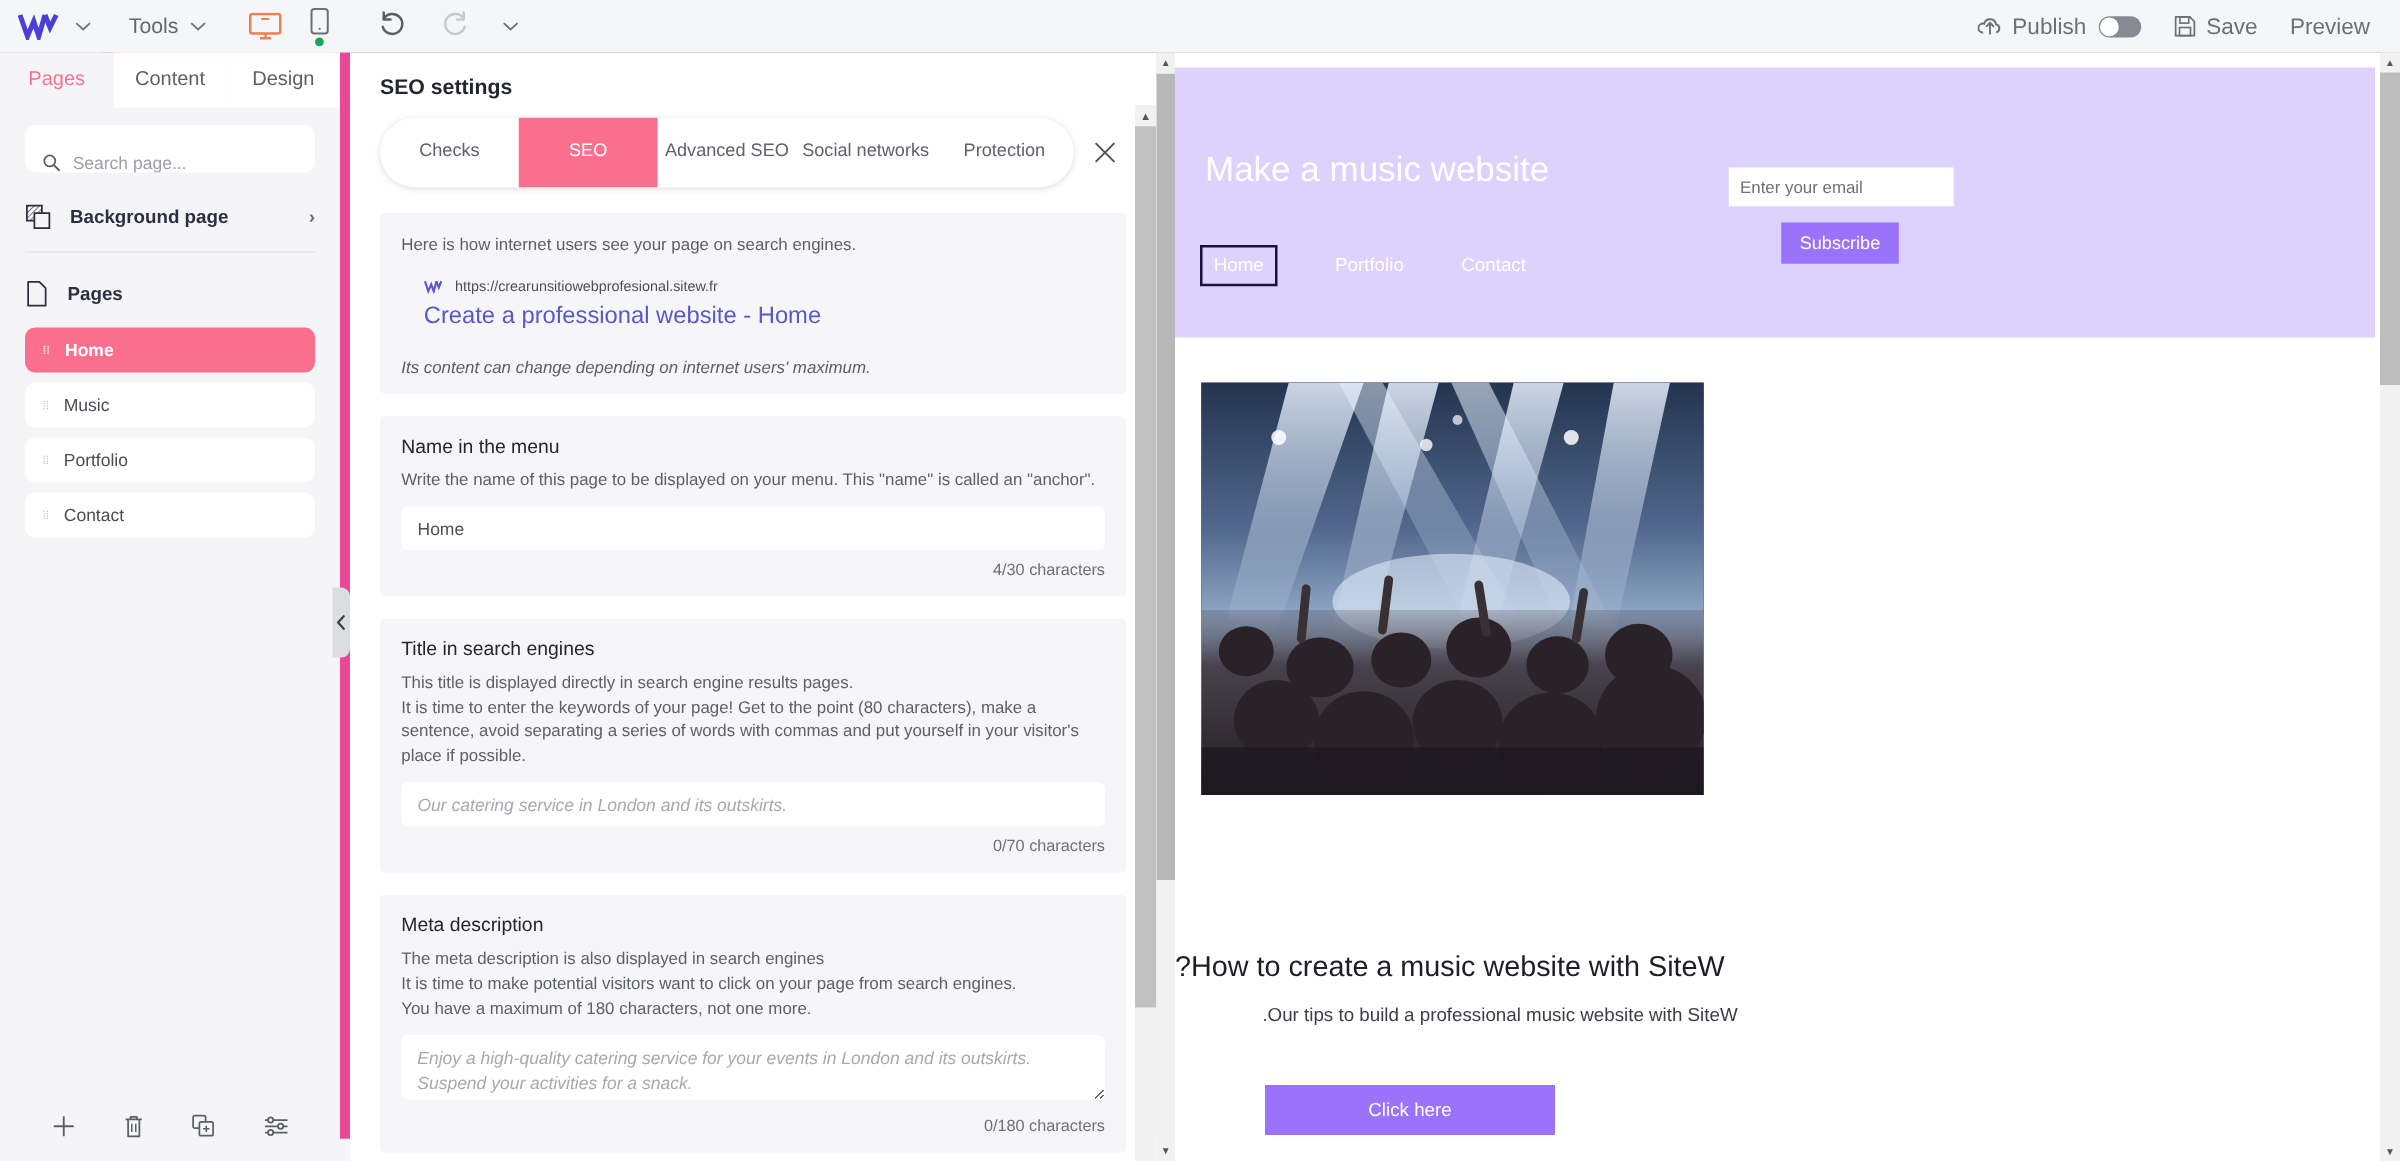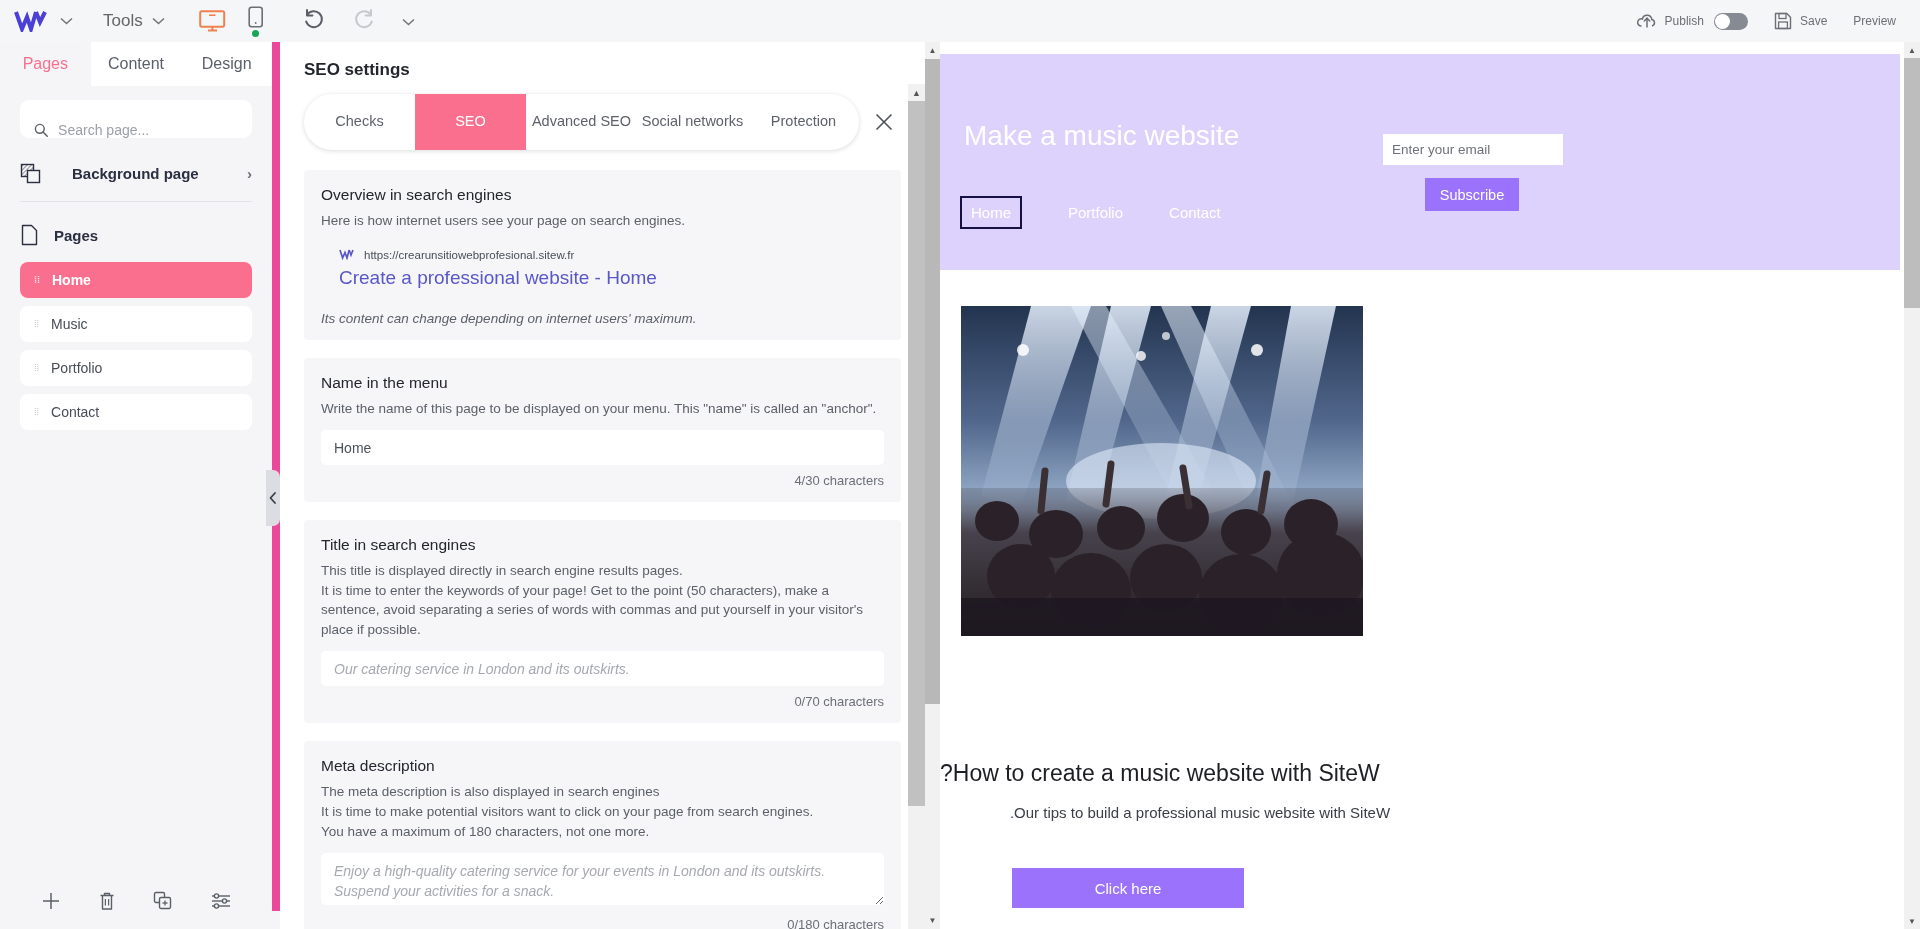--- a/index.html
+++ b/index.html
@@ -25,21 +25,21 @@
     margin-left: 30px; display: flex; align-items: center; gap: 9px;
     color: #666; font-size: 17px;
   }
   .tb-devices { margin-left: 34px; display: flex; align-items: center; gap: 22px; }
   .dev-btn { position: relative; display: flex; flex-direction: column; align-items: center; }
   .dev-dot { width: 7px; height: 7px; border-radius: 50%; background: #18a558; margin-top: 2px; }
   .tb-history { margin-left: 38px; display: flex; align-items: center; gap: 26px; }
   .tb-right {
     margin-left: auto; margin-right: 24px;
     display: flex; align-items: center; gap: 26px;
-    color: #6b6f76; font-size: 12px;
+    color: #6b6f76; font-size: 18px;
   }
   .publish-grp { display: flex; align-items: center; gap: 10px; }
   .toggle {
     width: 34px; height: 17px; border-radius: 10px; background: #868b93;
     position: relative; display: inline-block;
   }
   .toggle::after {
     content: ""; position: absolute; left: 1px; top: 1px;
     width: 15px; height: 15px; border-radius: 50%; background: #fff;
   }
@@ -68,21 +68,21 @@
   }
   .search-box input {
     border: none; outline: none; font-size: 14px; color: #8b8f96;
     background: transparent; width: 100%;
     font-family: "Liberation Sans", sans-serif;
   }
   .search-box input::placeholder { color: #9aa0a7; }
 
   .bg-page-row {
     margin: 22px 20px 0 20px; height: 42px;
-    display: flex; align-items: center; gap: 30px;
+    display: flex; align-items: center; gap: 14px;
     color: #2b3040; font-size: 15px; font-weight: bold;
     border-bottom: 1px solid #e2e3e8; padding-bottom: 14px;
   }
   .bg-chev { margin-left: auto; color: #6a6f78; font-size: 15px; }
 
   .pages-row {
     margin: 18px 20px 0 20px; height: 30px;
     display: flex; align-items: center; gap: 14px;
     color: #2b3040; font-size: 15px; font-weight: bold;
   }
@@ -477,21 +477,20 @@
             <line x1="2.5" y1="2.5" x2="17.5" y2="17.5" stroke="#4d525a" stroke-width="1.6"></line>
             <line x1="17.5" y1="2.5" x2="2.5" y2="17.5" stroke="#4d525a" stroke-width="1.6"></line>
           </svg>
         </div>
       </div>
     </div>
 
     <div class="seo-body">
 
       <div class="card">
-        <div class="card-h">Overview in search engines</div>
         <div class="card-p">Here is how internet users see your page on search engines.</div>
         <div class="serp">
           <div class="serp-url-row">
             <svg width="15" height="11" viewBox="0 0 15 11">
               <path d="M1 1 L3.6 9 L6 3.5 L8 9 L10.2 1" fill="none" stroke="#5957c9" stroke-width="1.7"></path>
               <path d="M10.2 1 L12 6 L14 1" fill="none" stroke="#5957c9" stroke-width="1.7"></path>
             </svg>
             <span class="serp-url">https://crearunsitiowebprofesional.sitew.fr</span>
           </div>
           <div class="serp-title">Create a professional website - Home</div>
@@ -502,21 +501,21 @@
       <div class="card">
         <div class="card-h">Name in the menu</div>
         <div class="card-p">Write the name of this page to be displayed on your menu. This "name" is called an "anchor".</div>
         <input class="fld" type="text" value="Home" style="">
         <div class="counter">4/30 characters</div>
       </div>
 
       <div class="card">
         <div class="card-h">Title in search engines</div>
         <div class="card-p" style="white-space: pre-line;">This title is displayed directly in search engine results pages.
-It is time to enter the keywords of your page! Get to the point (50 characters), make a sentence, avoid separating a series of words with commas and put yourself in your visitor's place if possible.</div>
+It is time to enter the keywords of your page! Get to the point (80 characters), make a sentence, avoid separating a series of words with commas and put yourself in your visitor's place if possible.</div>
         <input class="fld" type="text" placeholder="Our catering service in London and its outskirts." style="">
         <div class="counter">0/70 characters</div>
       </div>
 
       <div class="card">
         <div class="card-h">Meta description</div>
         <div class="card-p" style="white-space: pre-line;">The meta description is also displayed in search engines
 It is time to make potential visitors want to click on your page from search engines.
 You have a maximum of 180 characters, not one more.</div>
         <textarea class="ta" placeholder="Enjoy a high-quality catering service for your events in London and its outskirts. Suspend your activities for a snack." style=""></textarea>

